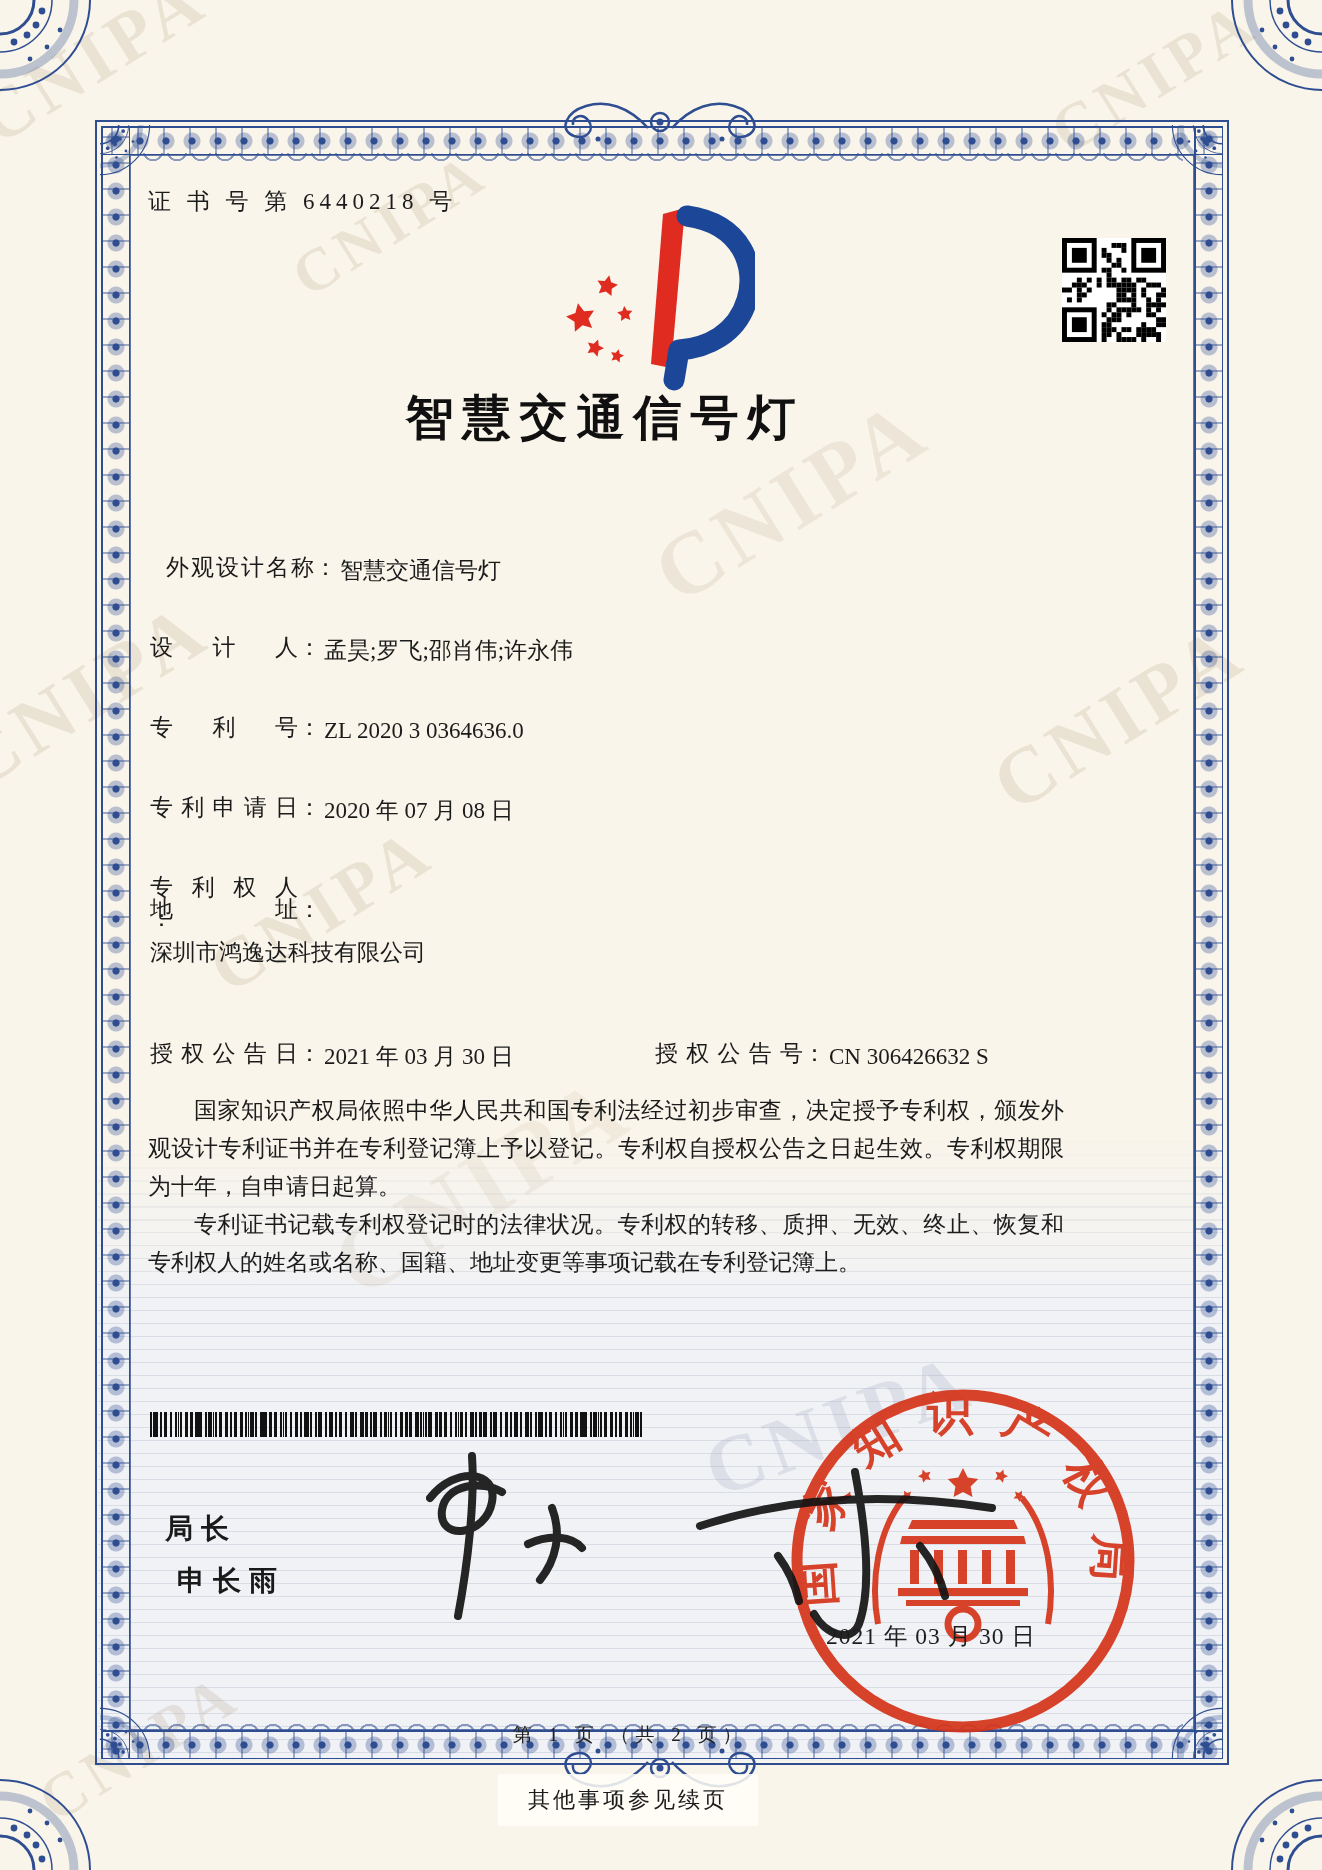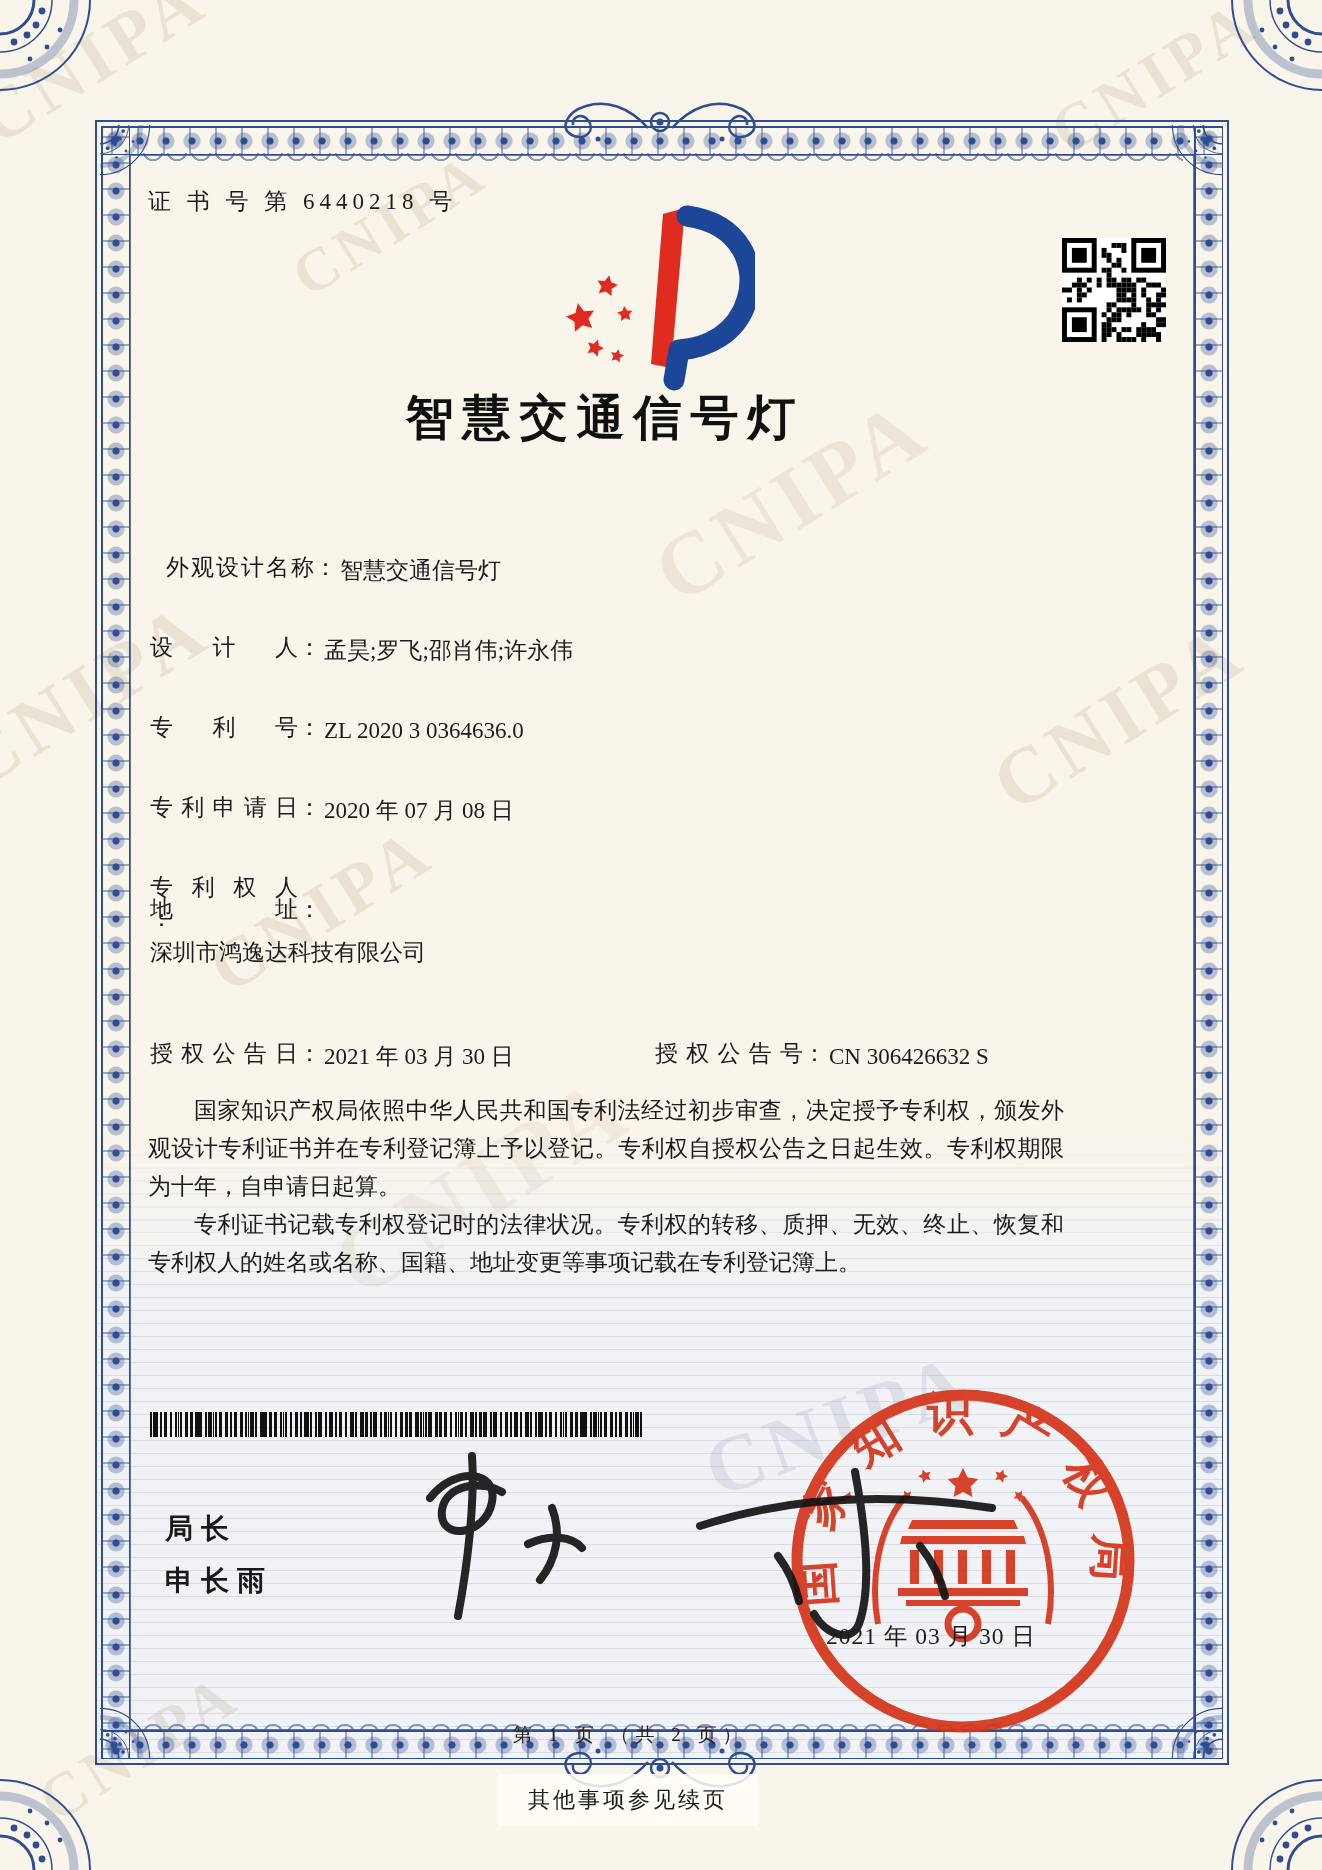--- a/index.html
+++ b/index.html
@@ -67,21 +67,21 @@
   
   .barcode{position:absolute;left:150px;top:1412px;width:492px;height:25px;z-index:3;
      background-image:
        repeating-linear-gradient(90deg,#111 0 2px,rgba(0,0,0,0) 2px 5px),
        repeating-linear-gradient(90deg,#111 0 1px,rgba(0,0,0,0) 1px 7px),
        repeating-linear-gradient(90deg,rgba(0,0,0,0) 0 3px,#111 3px 5px,rgba(0,0,0,0) 5px 11px);}
 
   
   .signer-title{position:absolute;left:165px;top:1510px;z-index:3;font-family:"Liberation Sans","DejaVu Sans",sans-serif;
       font-size:28px;font-weight:600;letter-spacing:8px;color:#1a1a1a;}
-  .signer-name{position:absolute;left:165px;top:1562px;z-index:3;font-family:"Liberation Sans","DejaVu Sans",sans-serif;
+  .signer-name{position:absolute;left:177px;top:1562px;z-index:3;font-family:"Liberation Sans","DejaVu Sans",sans-serif;
       font-size:28px;font-weight:600;letter-spacing:8px;color:#1a1a1a;}
   .sig{position:absolute;left:400px;top:1438px;z-index:6;}
 
   
   .seal{position:absolute;left:782px;top:1380px;z-index:5;opacity:.93;}
   .seal-date{position:absolute;left:826px;top:1620px;z-index:7;font-size:23.5px;letter-spacing:1px;color:#1d1d1d;}
 
   
   .pageno{position:absolute;left:280px;top:1722px;width:700px;z-index:3;text-align:center;
       font-size:19px;letter-spacing:6px;color:#222;}

